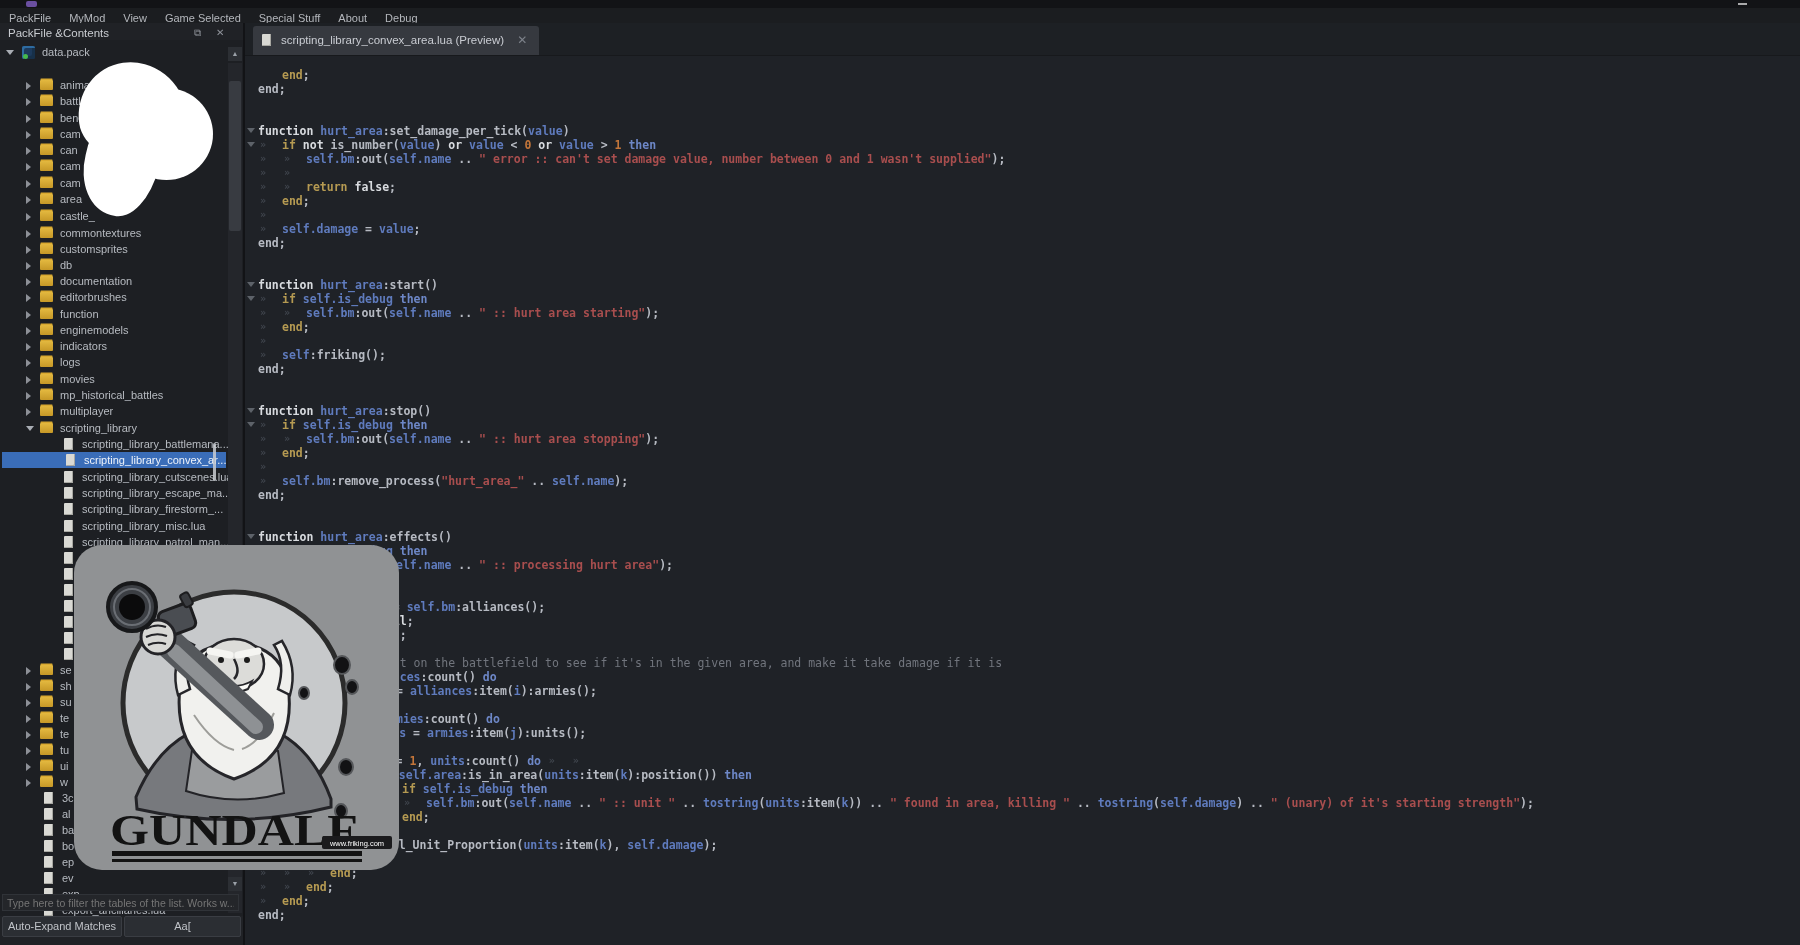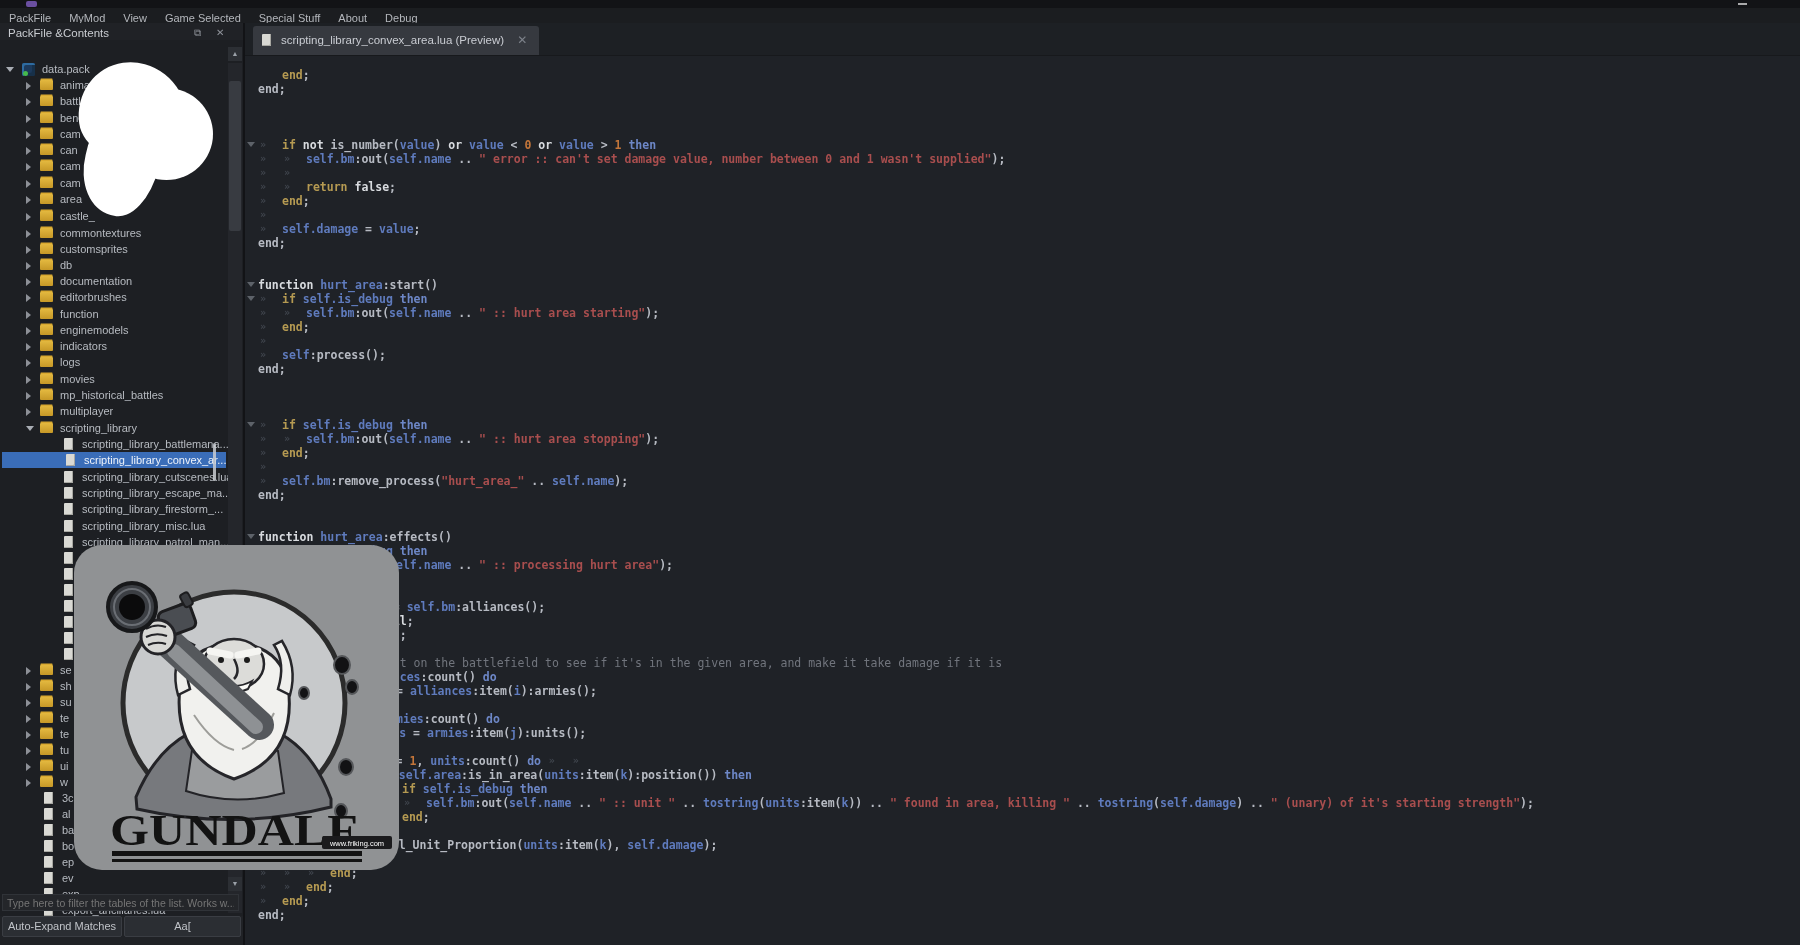--- a/index.html
+++ b/index.html
@@ -62,21 +62,21 @@
   <div class="abs" id="title-icon"></div>
   <div class="abs" id="win-btn"></div>
 </div>
 <div class="abs" id="menubar"><span class="menu-item"><u>P</u>ackFile</span><span class="menu-item"><u>M</u>yMod</span><span class="menu-item"><u>V</u>iew</span><span class="menu-item"><u>G</u>ame Selected</span><span class="menu-item"><u>S</u>pecial Stuff</span><span class="menu-item"><u>A</u>bout</span><span class="menu-item"><u>D</u>ebug</span></div>
 
 <div class="abs" id="sidebar">
   <div class="abs" id="panel-title">PackFile &amp;Contents</div>
   <div class="abs panel-ico" style="left:194px;">⧉</div>
   <div class="abs panel-ico" style="left:216px;">✕</div>
   <div class="abs" id="tree">
-      <div class="trow" style="top: 21px;">
+      <div class="trow" style="top: 4px;">
         <span class="arr op" style="left:6px"></span>
         <span class="pack-ico" style="left:22px">
           <span class="pack-dot" style="left:1px;top:8px"></span>
         </span>
         <span class="tlabel" style="left:42px">data.pack</span>
       </div>
       <div class="trow" style="top: 37px;">
         <span class="arr cl" style="left:26px"></span>
         <span class="fold-ico" style="left:40px"></span>
         <span class="tlabel" style="left:60px">animations</span>
@@ -335,20 +335,24 @@
   </div>
   <div id="code">
       <div style="position: absolute; top: 13px; left: 0px; width: 100%; height: 14px;">
         <span class="cline" style="left:37px"><span class="tk-k">end</span><span class="tk-d">;</span></span>
       </div>
       <div style="position: absolute; top: 27px; left: 0px; width: 100%; height: 14px;">
         <span class="cline" style="left:13px"><span class="tk-d">end;</span></span>
       </div>
       <div style="position: absolute; top: 41px; left: 0px; width: 100%; height: 14px;"></div>
       <div style="position: absolute; top: 55px; left: 0px; width: 100%; height: 14px;"></div>
+      <div style="position: absolute; top: 69px; left: 0px; width: 100%; height: 14px;">
+        <span class="foldm" style="left:2px"></span>
+        <span class="cline" style="left:13px"><span class="tk-w">function</span><span class="tk-d"> </span><span class="tk-v">hurt_area</span><span class="tk-d">:set_damage_per_tick(</span><span class="tk-v">value</span><span class="tk-d">)</span></span>
+      </div>
       <div style="position: absolute; top: 83px; left: 0px; width: 100%; height: 14px;">
         <span class="foldm" style="left:2px"></span>
         <span class="wsarr" style="left:15px">»</span>
         <span class="cline" style="left:37px"><span class="tk-k">if</span><span class="tk-d"> </span><span class="tk-w">not</span><span class="tk-d"> is_number(</span><span class="tk-v">value</span><span class="tk-d">) </span><span class="tk-w">or</span><span class="tk-d"> </span><span class="tk-v">value</span><span class="tk-d"> &lt; </span><span class="tk-n">0</span><span class="tk-d"> </span><span class="tk-w">or</span><span class="tk-d"> </span><span class="tk-v">value</span><span class="tk-d"> &gt; </span><span class="tk-n">1</span><span class="tk-d"> </span><span class="tk-b">then</span></span>
       </div>
       <div style="position: absolute; top: 97px; left: 0px; width: 100%; height: 14px;">
         <span class="wsarr" style="left:15px">»</span>
         <span class="wsarr" style="left:39px">»</span>
         <span class="cline" style="left:61px"><span class="tk-v">self.bm</span><span class="tk-d">:out(</span><span class="tk-v">self.name</span><span class="tk-d"> .. </span><span class="tk-s">" error :: can't set damage value, number between 0 and 1 wasn't supplied"</span><span class="tk-d">);</span></span>
       </div>
@@ -393,27 +397,31 @@
       </div>
       <div style="position: absolute; top: 265px; left: 0px; width: 100%; height: 14px;">
         <span class="wsarr" style="left:15px">»</span>
         <span class="cline" style="left:37px"><span class="tk-k">end</span><span class="tk-d">;</span></span>
       </div>
       <div style="position: absolute; top: 279px; left: 0px; width: 100%; height: 14px;">
         <span class="wsarr" style="left:15px">»</span>
       </div>
       <div style="position: absolute; top: 293px; left: 0px; width: 100%; height: 14px;">
         <span class="wsarr" style="left:15px">»</span>
-        <span class="cline" style="left:37px"><span class="tk-v">self</span><span class="tk-d">:process();</span></span>
+        <span class="cline" style="left:37px"><span class="tk-v">self</span><span class="tk-d">:friking();</span></span>
       </div>
       <div style="position: absolute; top: 307px; left: 0px; width: 100%; height: 14px;">
         <span class="cline" style="left:13px"><span class="tk-d">end;</span></span>
       </div>
       <div style="position: absolute; top: 321px; left: 0px; width: 100%; height: 14px;"></div>
       <div style="position: absolute; top: 335px; left: 0px; width: 100%; height: 14px;"></div>
+      <div style="position: absolute; top: 349px; left: 0px; width: 100%; height: 14px;">
+        <span class="foldm" style="left:2px"></span>
+        <span class="cline" style="left:13px"><span class="tk-w">function</span><span class="tk-d"> </span><span class="tk-v">hurt_area</span><span class="tk-d">:stop()</span></span>
+      </div>
       <div style="position: absolute; top: 363px; left: 0px; width: 100%; height: 14px;">
         <span class="foldm" style="left:2px"></span>
         <span class="wsarr" style="left:15px">»</span>
         <span class="cline" style="left:37px"><span class="tk-k">if</span><span class="tk-d"> </span><span class="tk-v">self.is_debug</span><span class="tk-d"> </span><span class="tk-b">then</span></span>
       </div>
       <div style="position: absolute; top: 377px; left: 0px; width: 100%; height: 14px;">
         <span class="wsarr" style="left:15px">»</span>
         <span class="wsarr" style="left:39px">»</span>
         <span class="cline" style="left:61px"><span class="tk-v">self.bm</span><span class="tk-d">:out(</span><span class="tk-v">self.name</span><span class="tk-d"> .. </span><span class="tk-s">" :: hurt area stopping"</span><span class="tk-d">);</span></span>
       </div>

